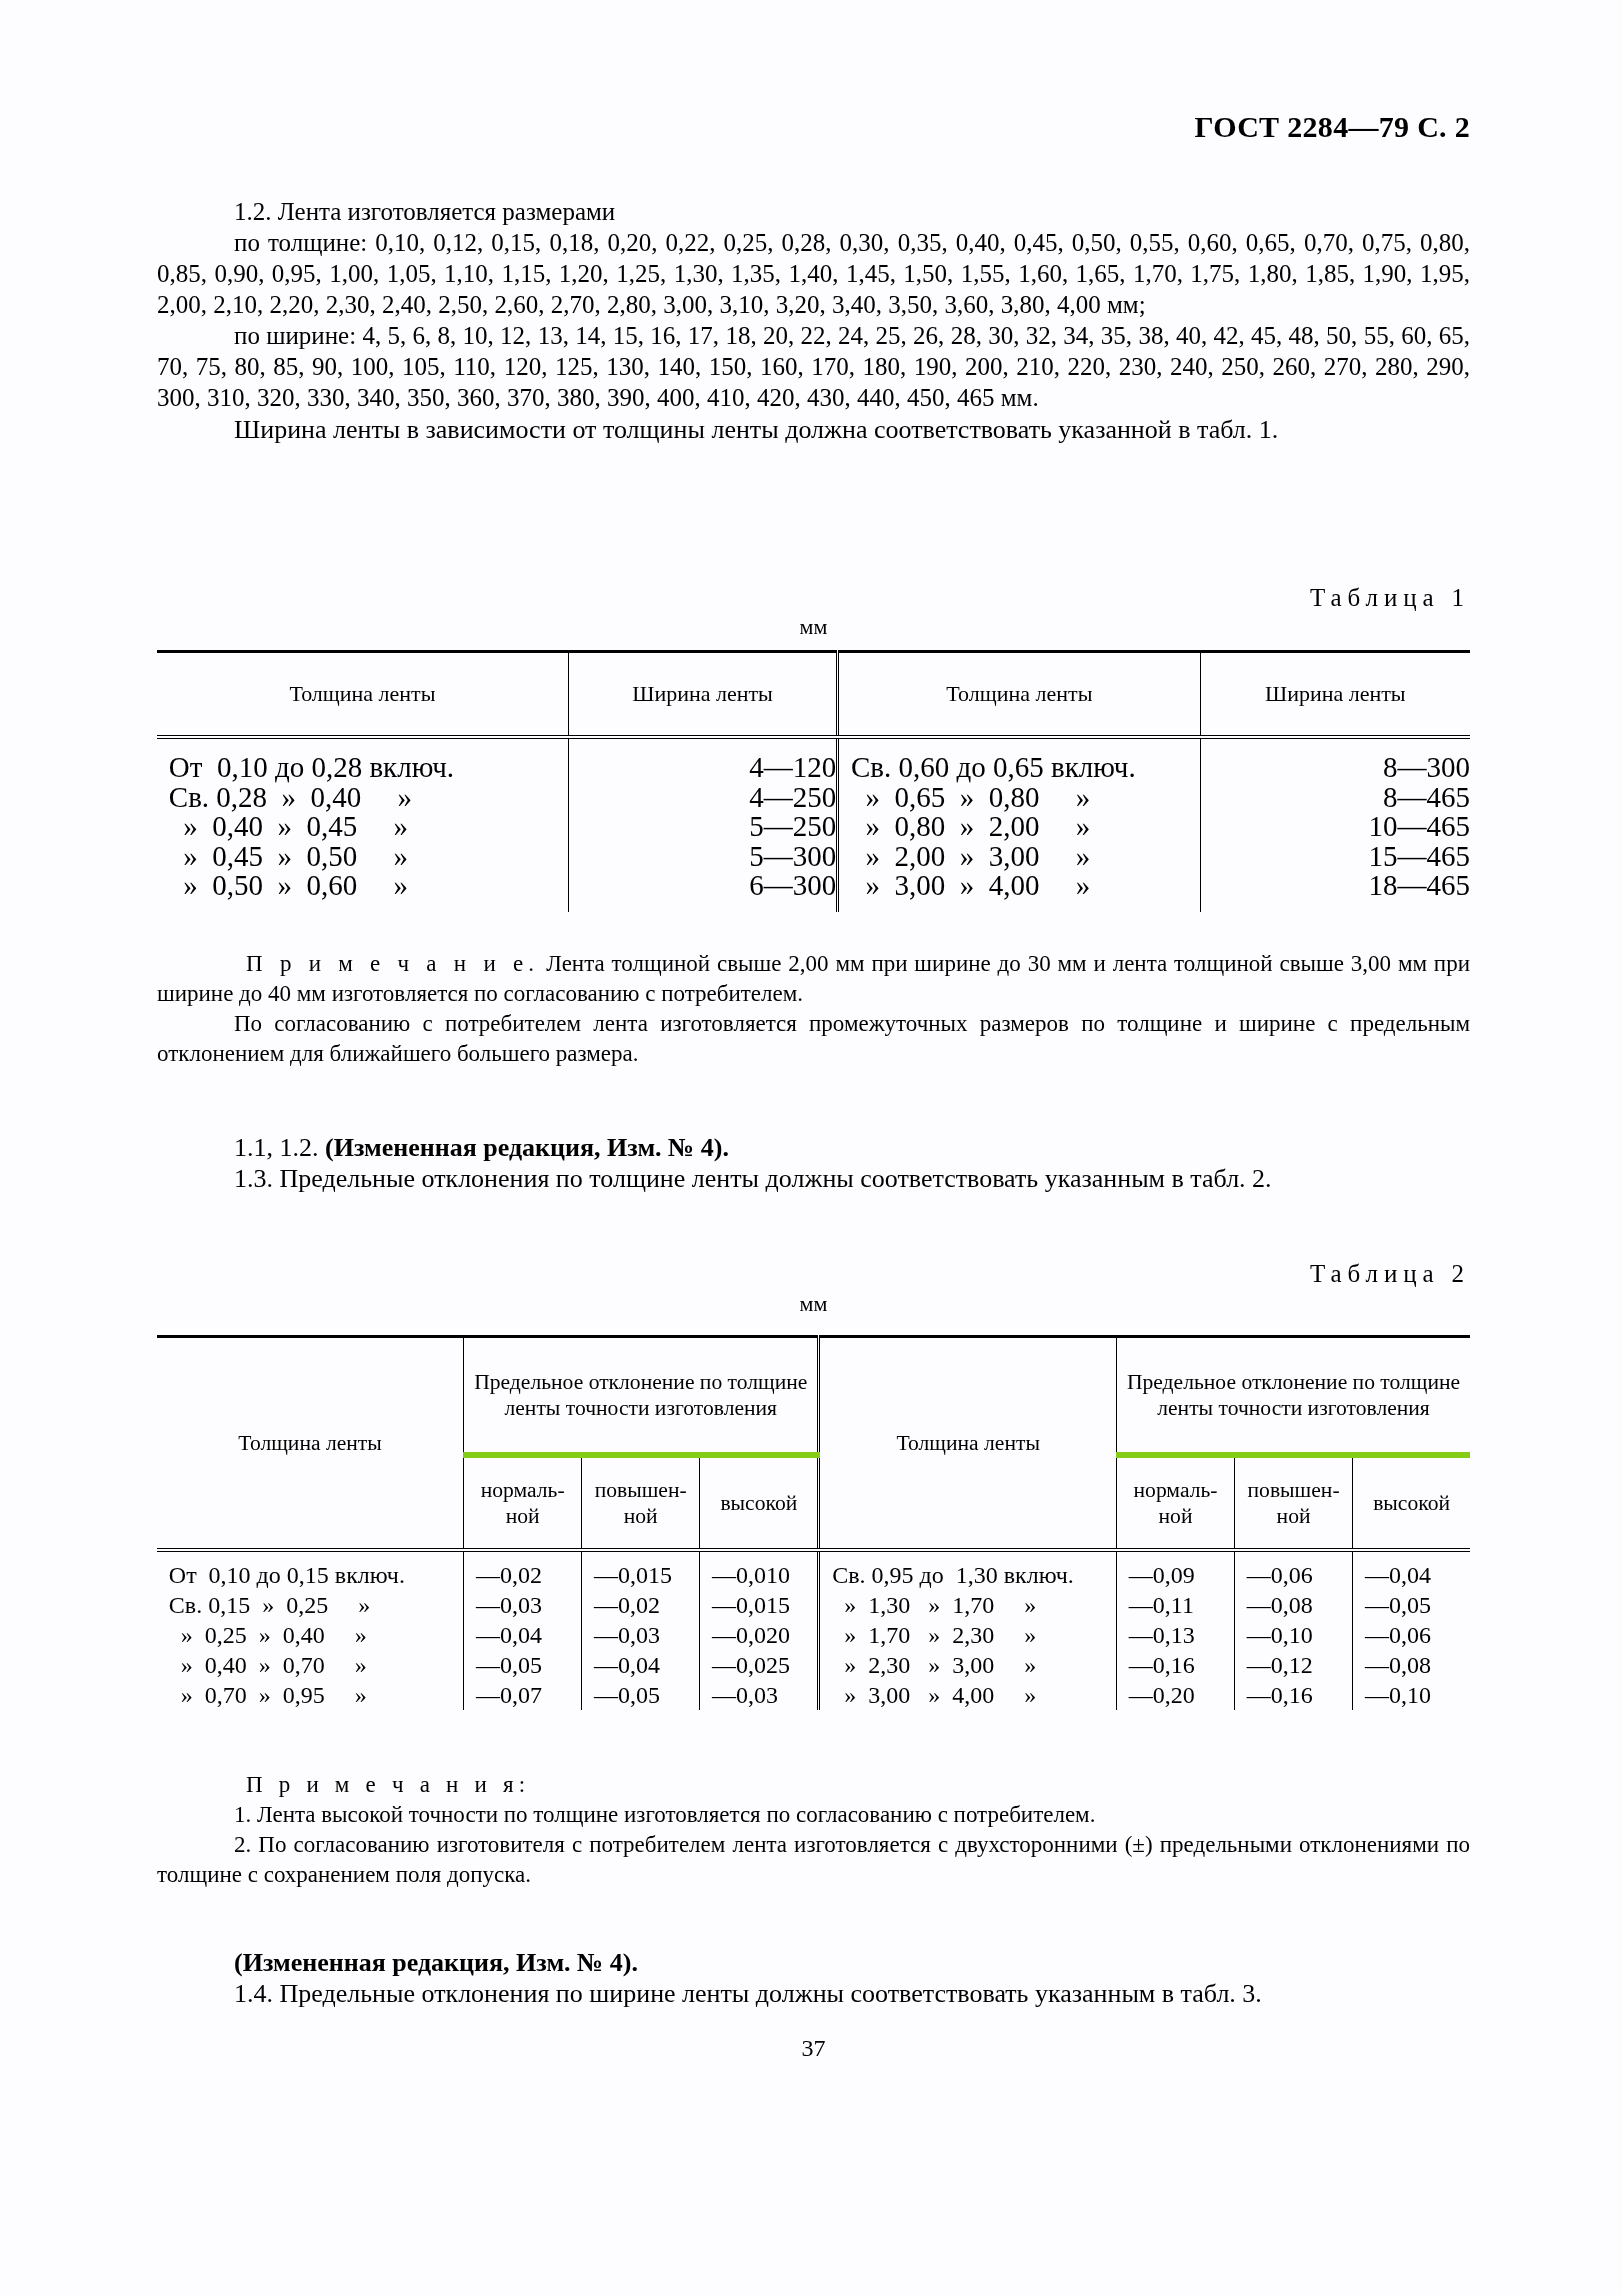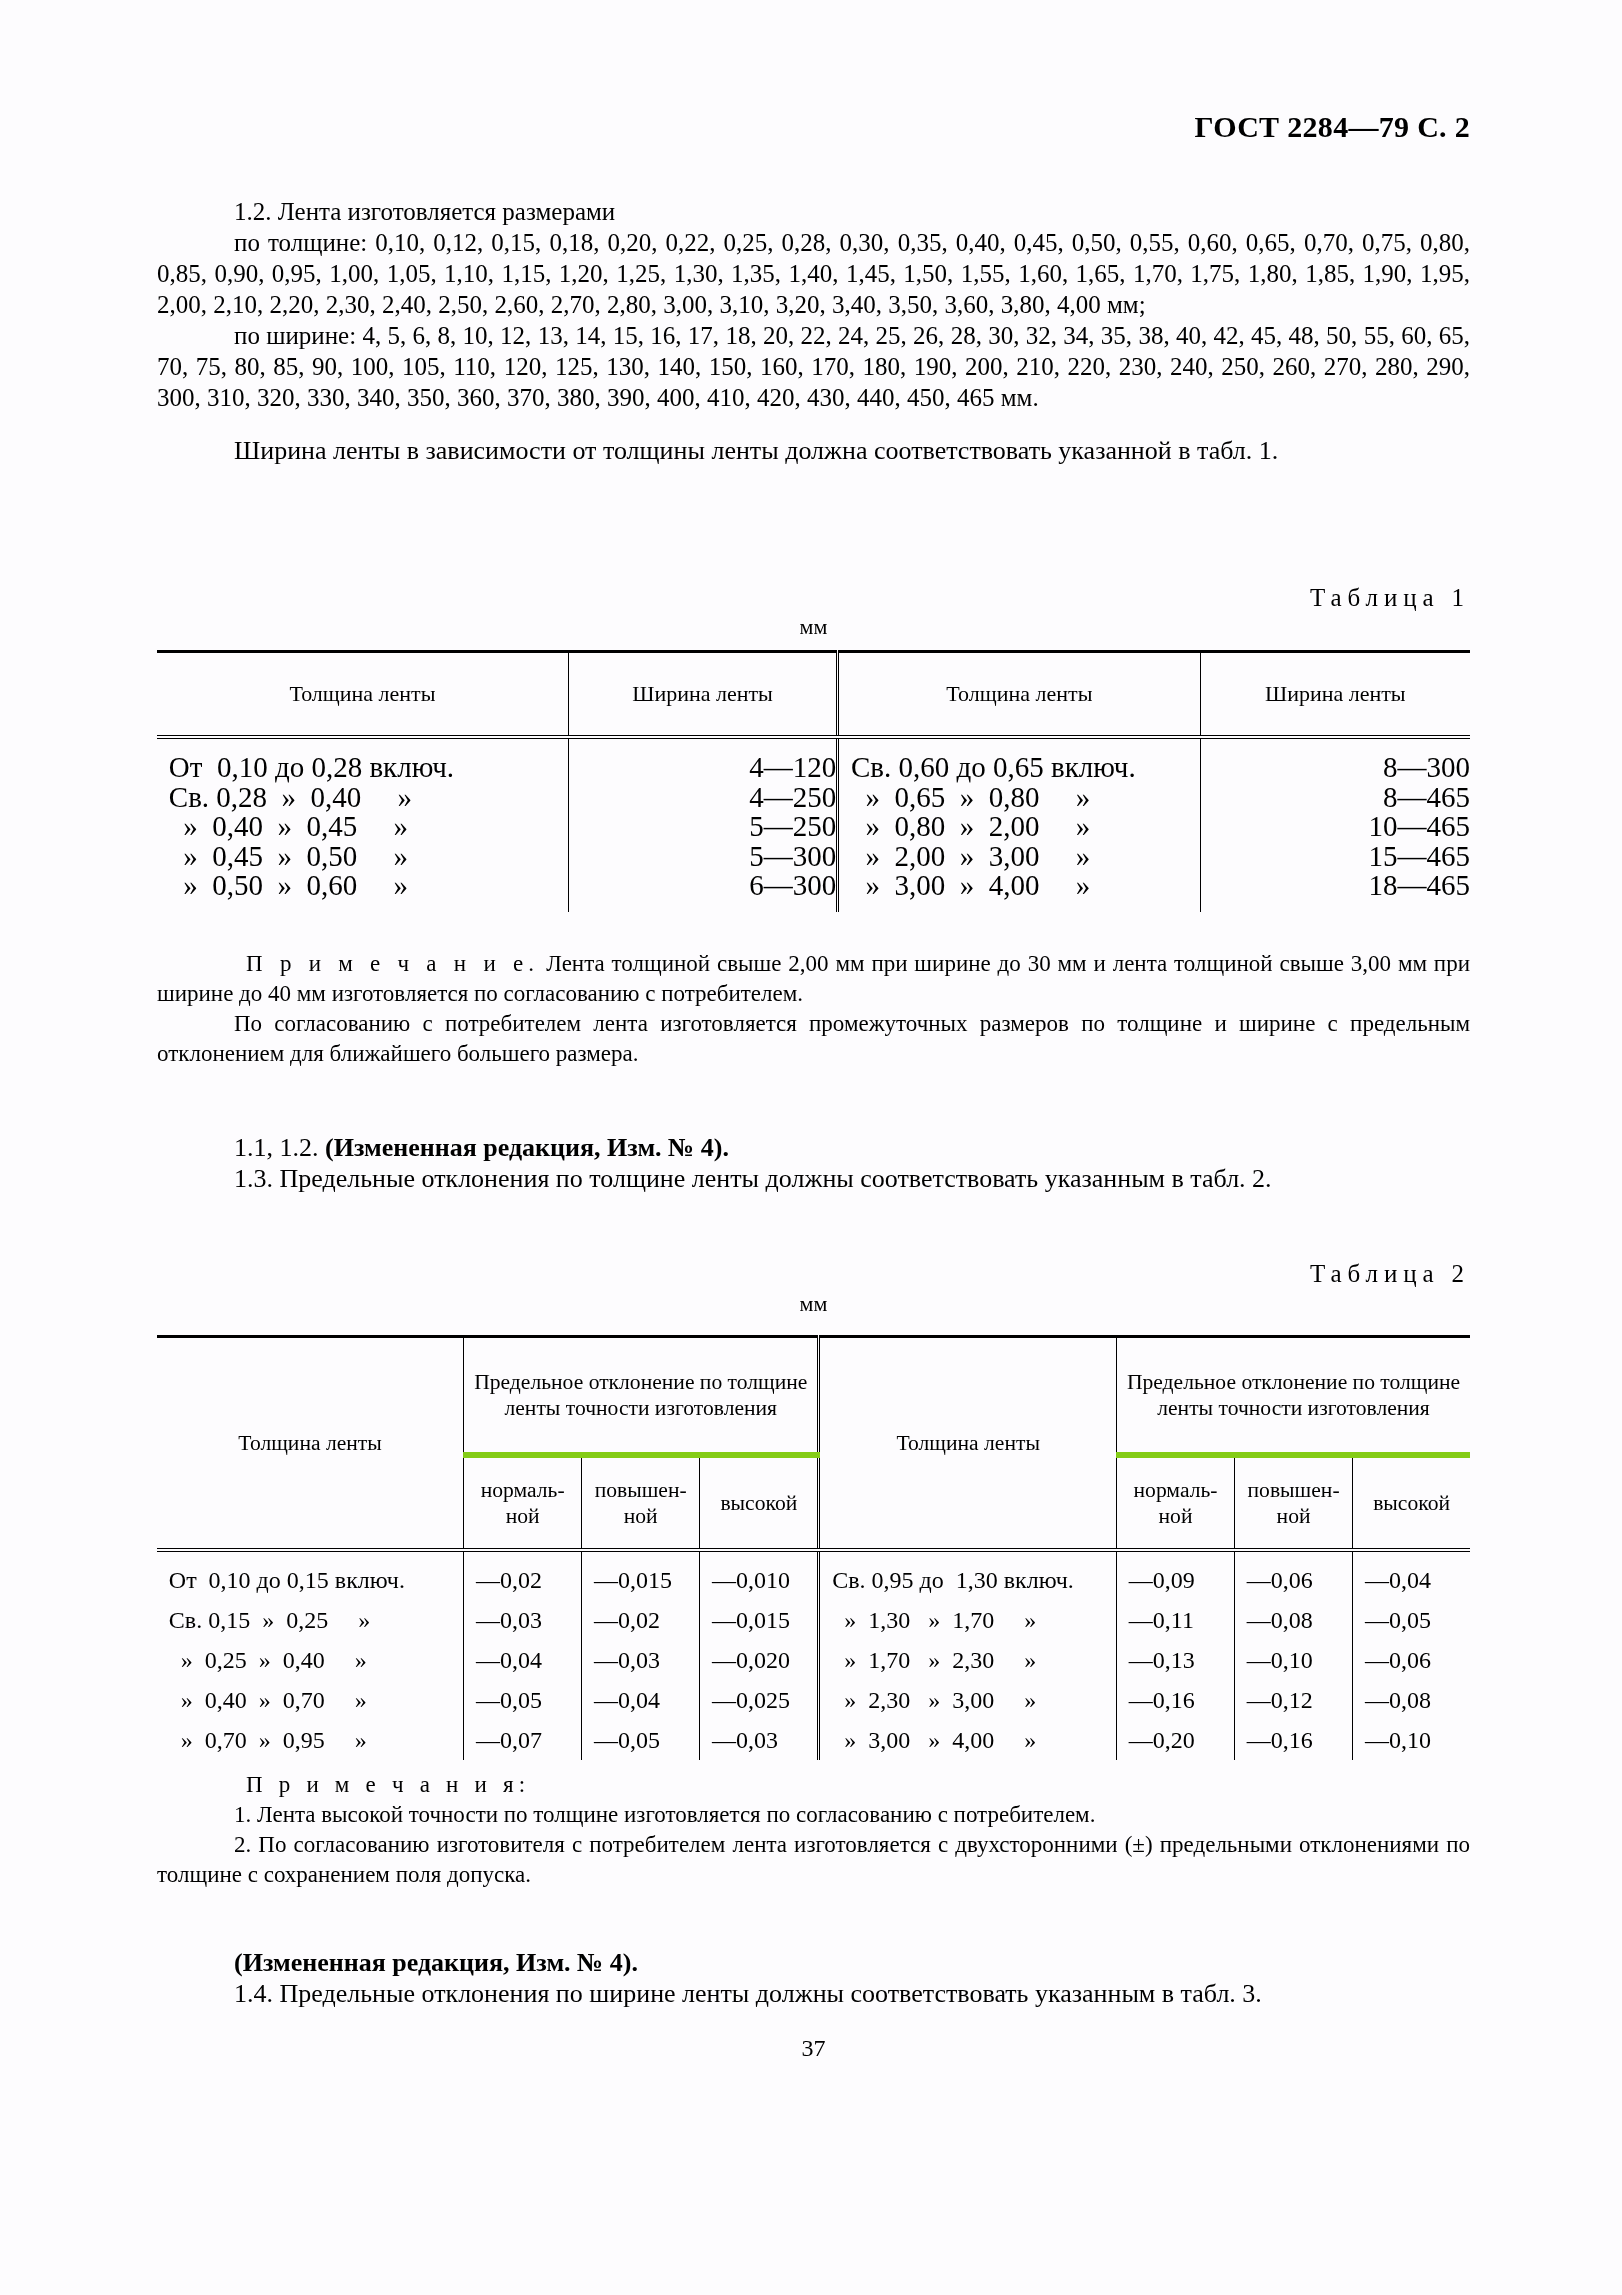--- a/index.html
+++ b/index.html
@@ -9,21 +9,21 @@
     color: #000;
   }
   .page { position: absolute; left: 157px; top: 0; width: 1313px; }
   .header {
     position: absolute; right: 152px; top: 110px;
     font-weight: bold; font-size: 30px; letter-spacing: 0.3px;
   }
   .p { font-size: 25px; line-height: 31px; text-align: justify; margin: 0; }
   .indent { text-indent: 77px; }
   .block1 { position: absolute; top: 196px; left: 0; width: 1313px; }
-  .gap-line { margin-top: 22px; }
+  .gap-line { margin-top: 1px; }
   .wide { font-size: 26px; line-height: 31px; }
   .spaced { letter-spacing: 5.2px; margin-left: 12px; }
   .tbl-caption {
     position: absolute; right: 0; font-size: 25px; letter-spacing: 5.9px;
   }
   .units { position: absolute; left: 0; width: 1313px; text-align: center; font-size: 22px; }
 
   table { border-collapse: collapse; position: absolute; left: 0; width: 1313px; }
   td, th { font-weight: normal; padding: 0; vertical-align: middle; }
 
@@ -45,21 +45,21 @@
 
   
   #t2 { top: 1335px; }
   #t2 th { font-size: 21.6px; text-align: center; line-height: 26px; }
   #t2 .toprow th { border-top: 3.3px solid #000; }
   #t2 .hdr-thick { border-bottom: 4.6px double #000; }
   #t2 .grp { border-bottom: 6px solid #84cc16; height: 114px; }
   #t2 .sub { height: 90px; }
   #t2 .vr { border-right: 1.3px solid #000; }
   #t2 .vdbl { border-right: 3.9px double #000; }
-  #t2 tbody td { font-size: 24px; line-height: 40px; vertical-align: top; }
+  #t2 tbody td { font-size: 24px; line-height: 30px; vertical-align: top; }
   #t2 tbody tr:first-child td { padding-top: 7.9px; }
   #t2 .num { padding-left: 11.8px; white-space: nowrap; }
 
   .notes1 { position: absolute; top: 949px; left: 0; width: 1313px; }
   .notes1 .p { font-size: 23px; line-height: 30px; }
   .sec13 { position: absolute; top: 1132px; left: 0; width: 1313px; }
   .bold { font-weight: bold; }
   .notes2 { position: absolute; top: 1770px; left: 0; width: 1313px; }
   .notes2 .p { font-size: 23px; line-height: 30px; }
   .sec14 { position: absolute; top: 1947px; left: 0; width: 1313px; }

